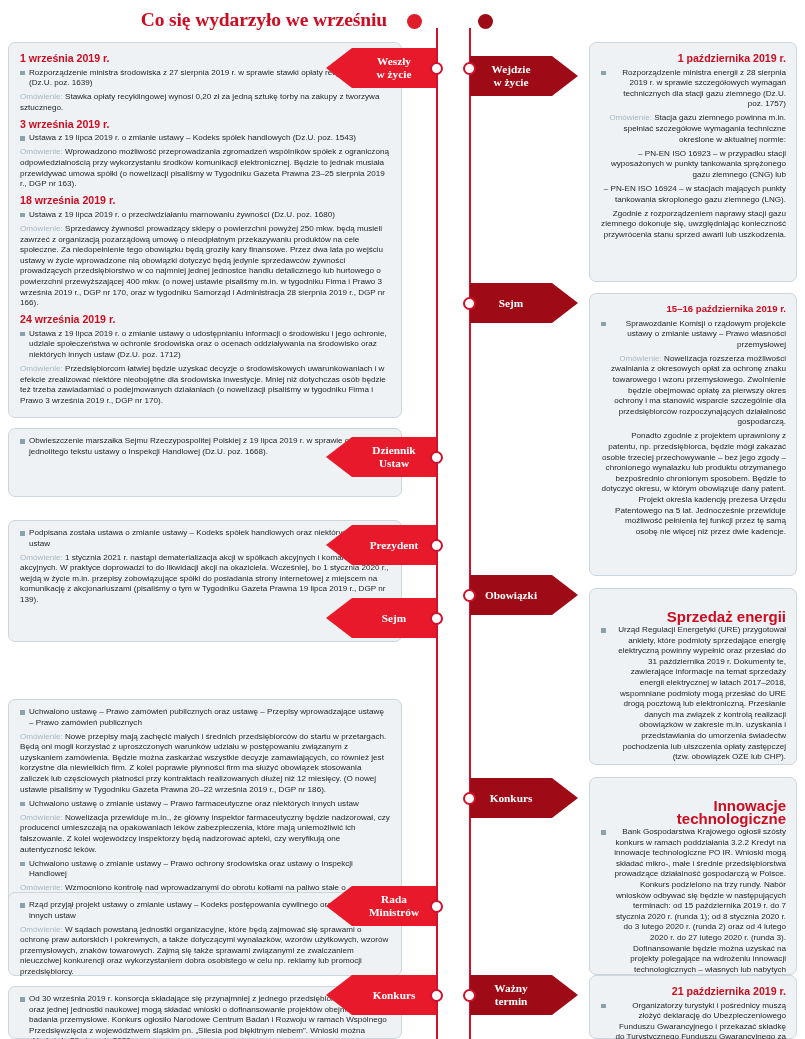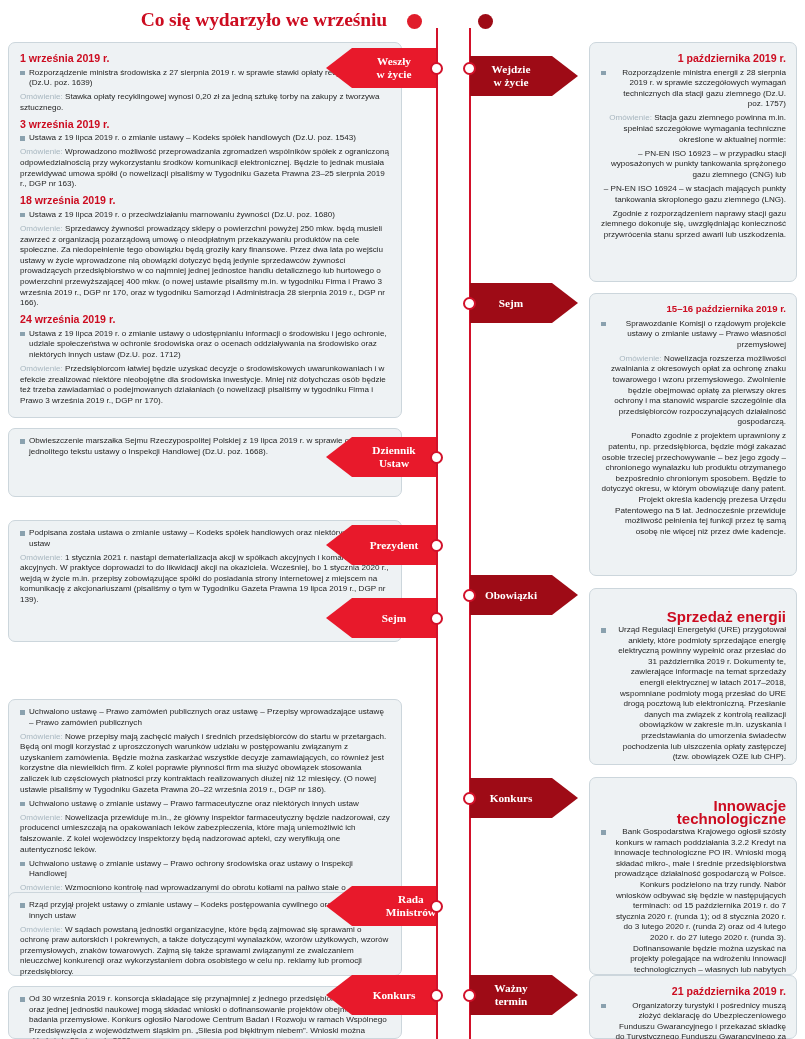--- a/index.html
+++ b/index.html
@@ -229,21 +229,21 @@
     <div class="connector left" style="top: 525px; width: 84px;">
       <div class="head"></div>
       <div class="lbl-txt">Prezydent</div>
     </div>
     <div class="node" style="top: 538.5px; left: 430px;"></div>
     <div class="connector left" style="top: 598px; width: 84px;">
       <div class="head"></div>
       <div class="lbl-txt">Sejm</div>
     </div>
     <div class="node" style="top: 611.5px; left: 430px;"></div>
-    <div class="connector left" style="top: 886px; width: 84px; justify-content: flex-end;">
+    <div class="connector left" style="top: 886px; width: 84px;">
       <div class="head"></div>
       <div class="lbl-txt">Rada
 Ministrów</div>
     </div>
     <div class="node" style="top: 899.5px; left: 430px;"></div>
     <div class="connector left" style="top: 975px; width: 84px;">
       <div class="head"></div>
       <div class="lbl-txt">Konkurs</div>
     </div>
     <div class="node" style="top: 988.5px; left: 430px;"></div>

